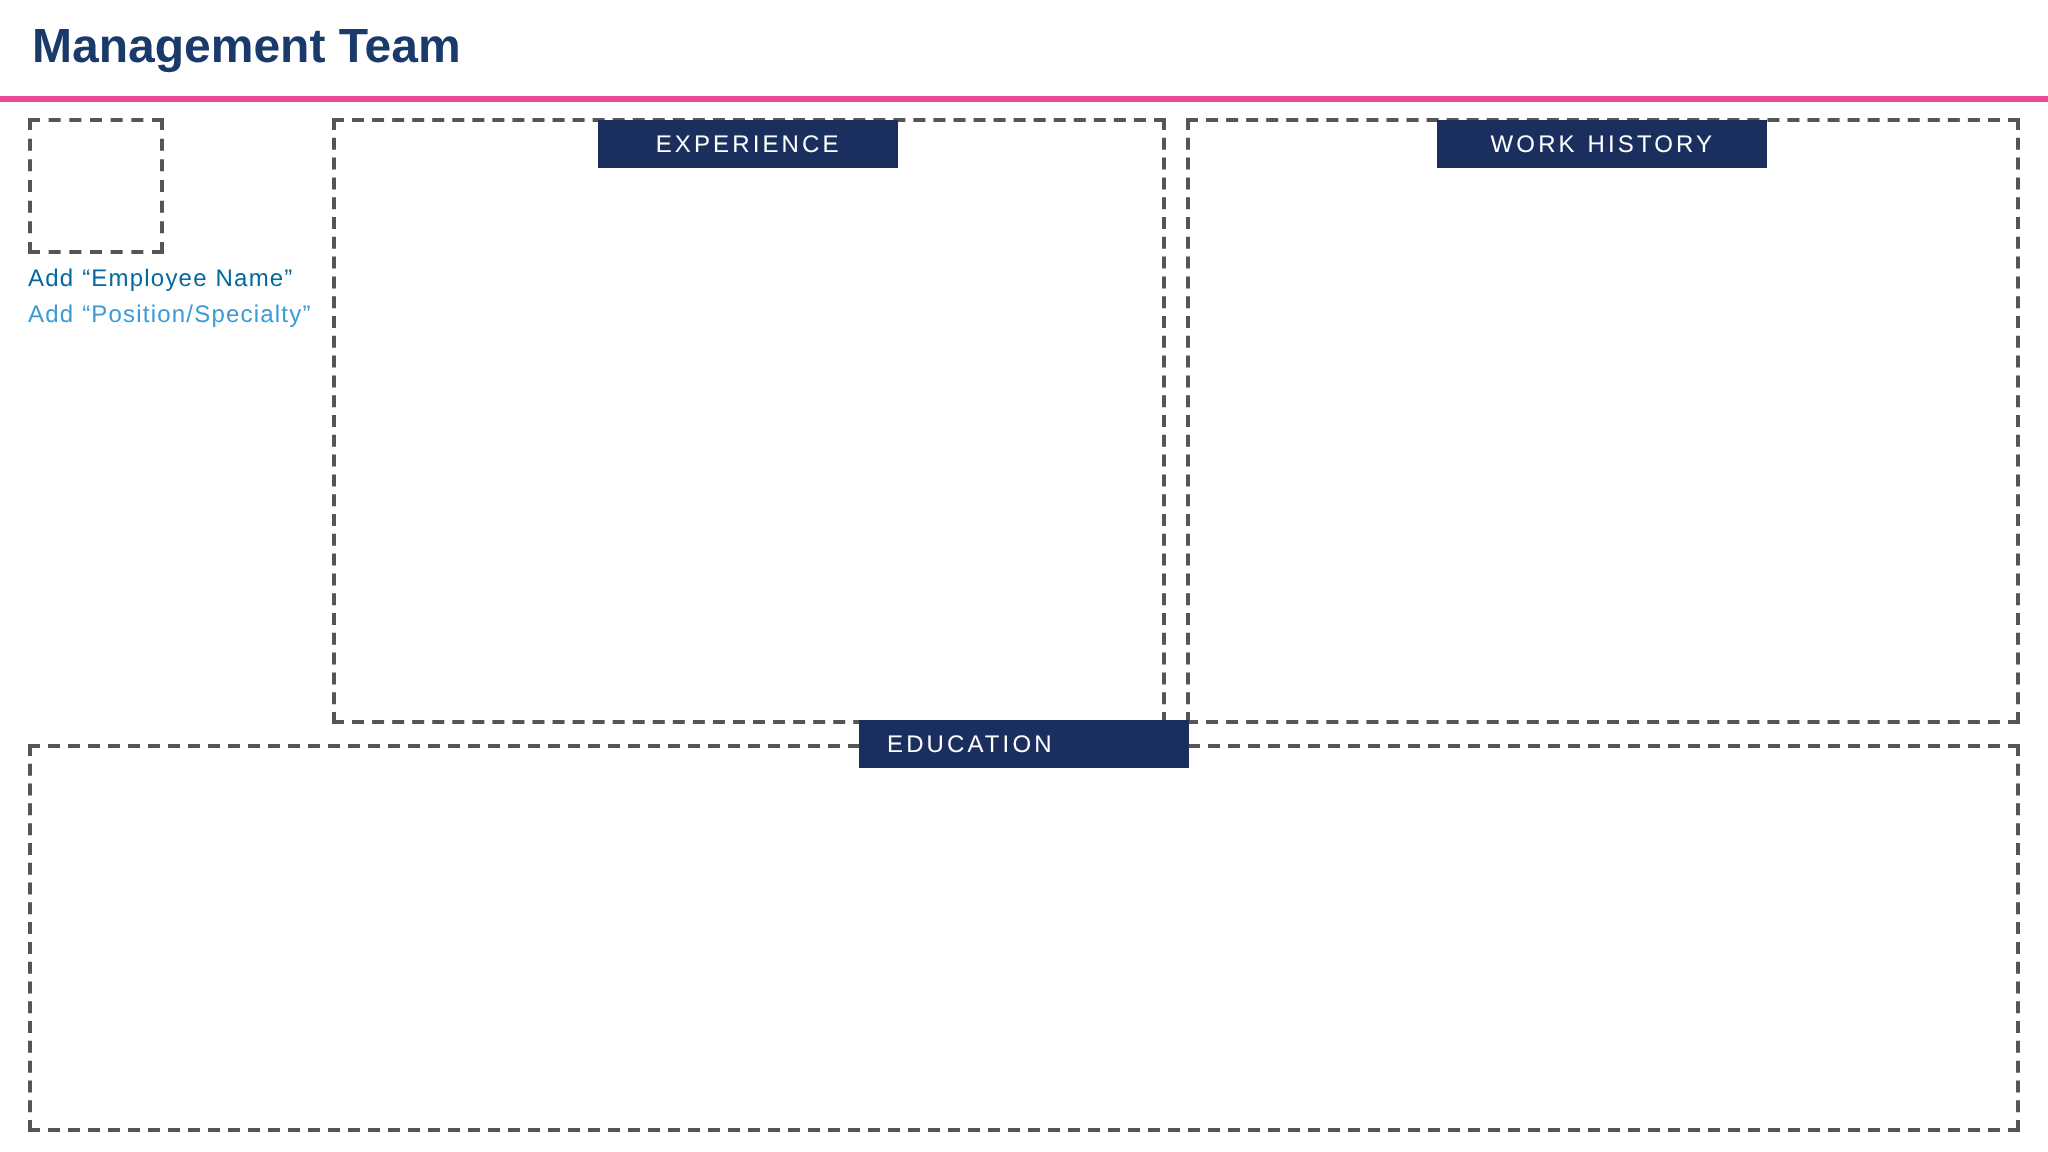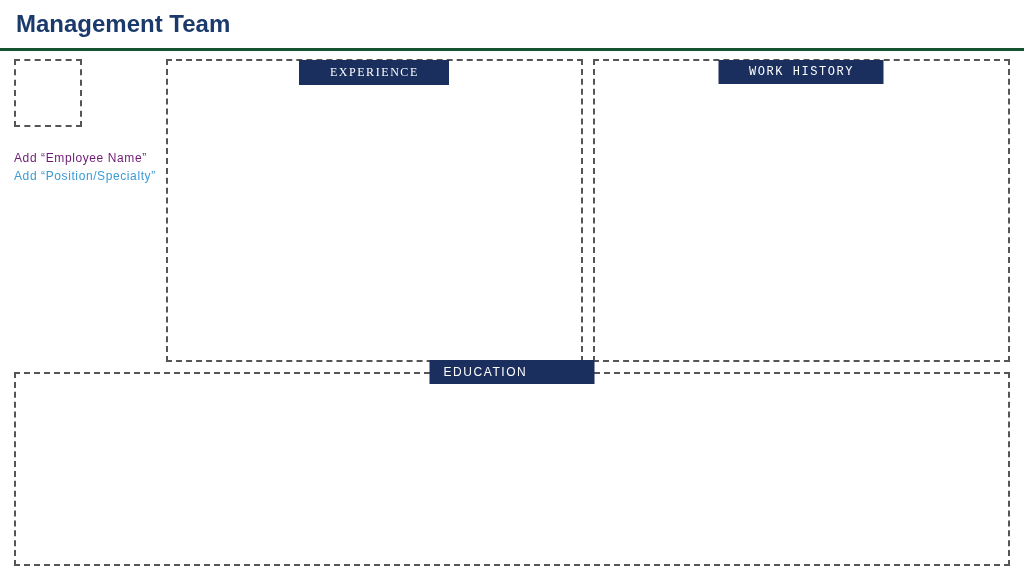--- a/index.html
+++ b/index.html
@@ -19,21 +19,21 @@
     .page-container {
       width: 1024px;
       height: 576px;
       background: #ffffff;
       display: flex;
       flex-direction: column;
     }
 
     .header-bar {
       background: #ffffff;
-      border-bottom: 3px solid #14532d;
+      border-bottom: 3px solid #ec4899;
       padding: 10px 16px;
     }
 
     .header-title {
       font-size: 24px;
       font-weight: bold;
       color: #1a3a6b;
     }
 
     
@@ -67,38 +67,37 @@
     }
 
     .photo-box {
       width: 68px;
       height: 68px;
       border: 2px dashed #555;
     }
 
     .name-label {
       font-size: 12px;
-      color: #701a75;
+      color: #0369a1;
       letter-spacing: 0.05em;
-      margin-top: 20px;
+      margin-top: 1px;
     }
 
     .specialty-label {
       font-size: 12px;
       color: #3a9bd5;
       letter-spacing: 0.05em;
       text-align: right;
     }
 
     
     .exp-block {
       flex: 1;
       border: 2px dashed #555;
       position: relative;
-      font-family: Liberation Serif, serif;
     }
 
     .exp-header {
       background: #1a2f5e;
       color: #fff;
       font-size: 12px;
       letter-spacing: 0.13em;
       text-align: center;
       padding: 5px 14px;
       position: absolute;
@@ -107,21 +106,20 @@
       transform: translateX(-50%);
       white-space: nowrap;
       min-width: 150px;
     }
 
     
     .wh-block {
       flex: 1;
       border: 2px dashed #555;
       position: relative;
-      font-family: Liberation Mono, monospace;
     }
 
     .wh-header {
       background: #1a2f5e;
       color: #fff;
       font-size: 12px;
       letter-spacing: 0.13em;
       text-align: center;
       padding: 5px 14px;
       position: absolute;

